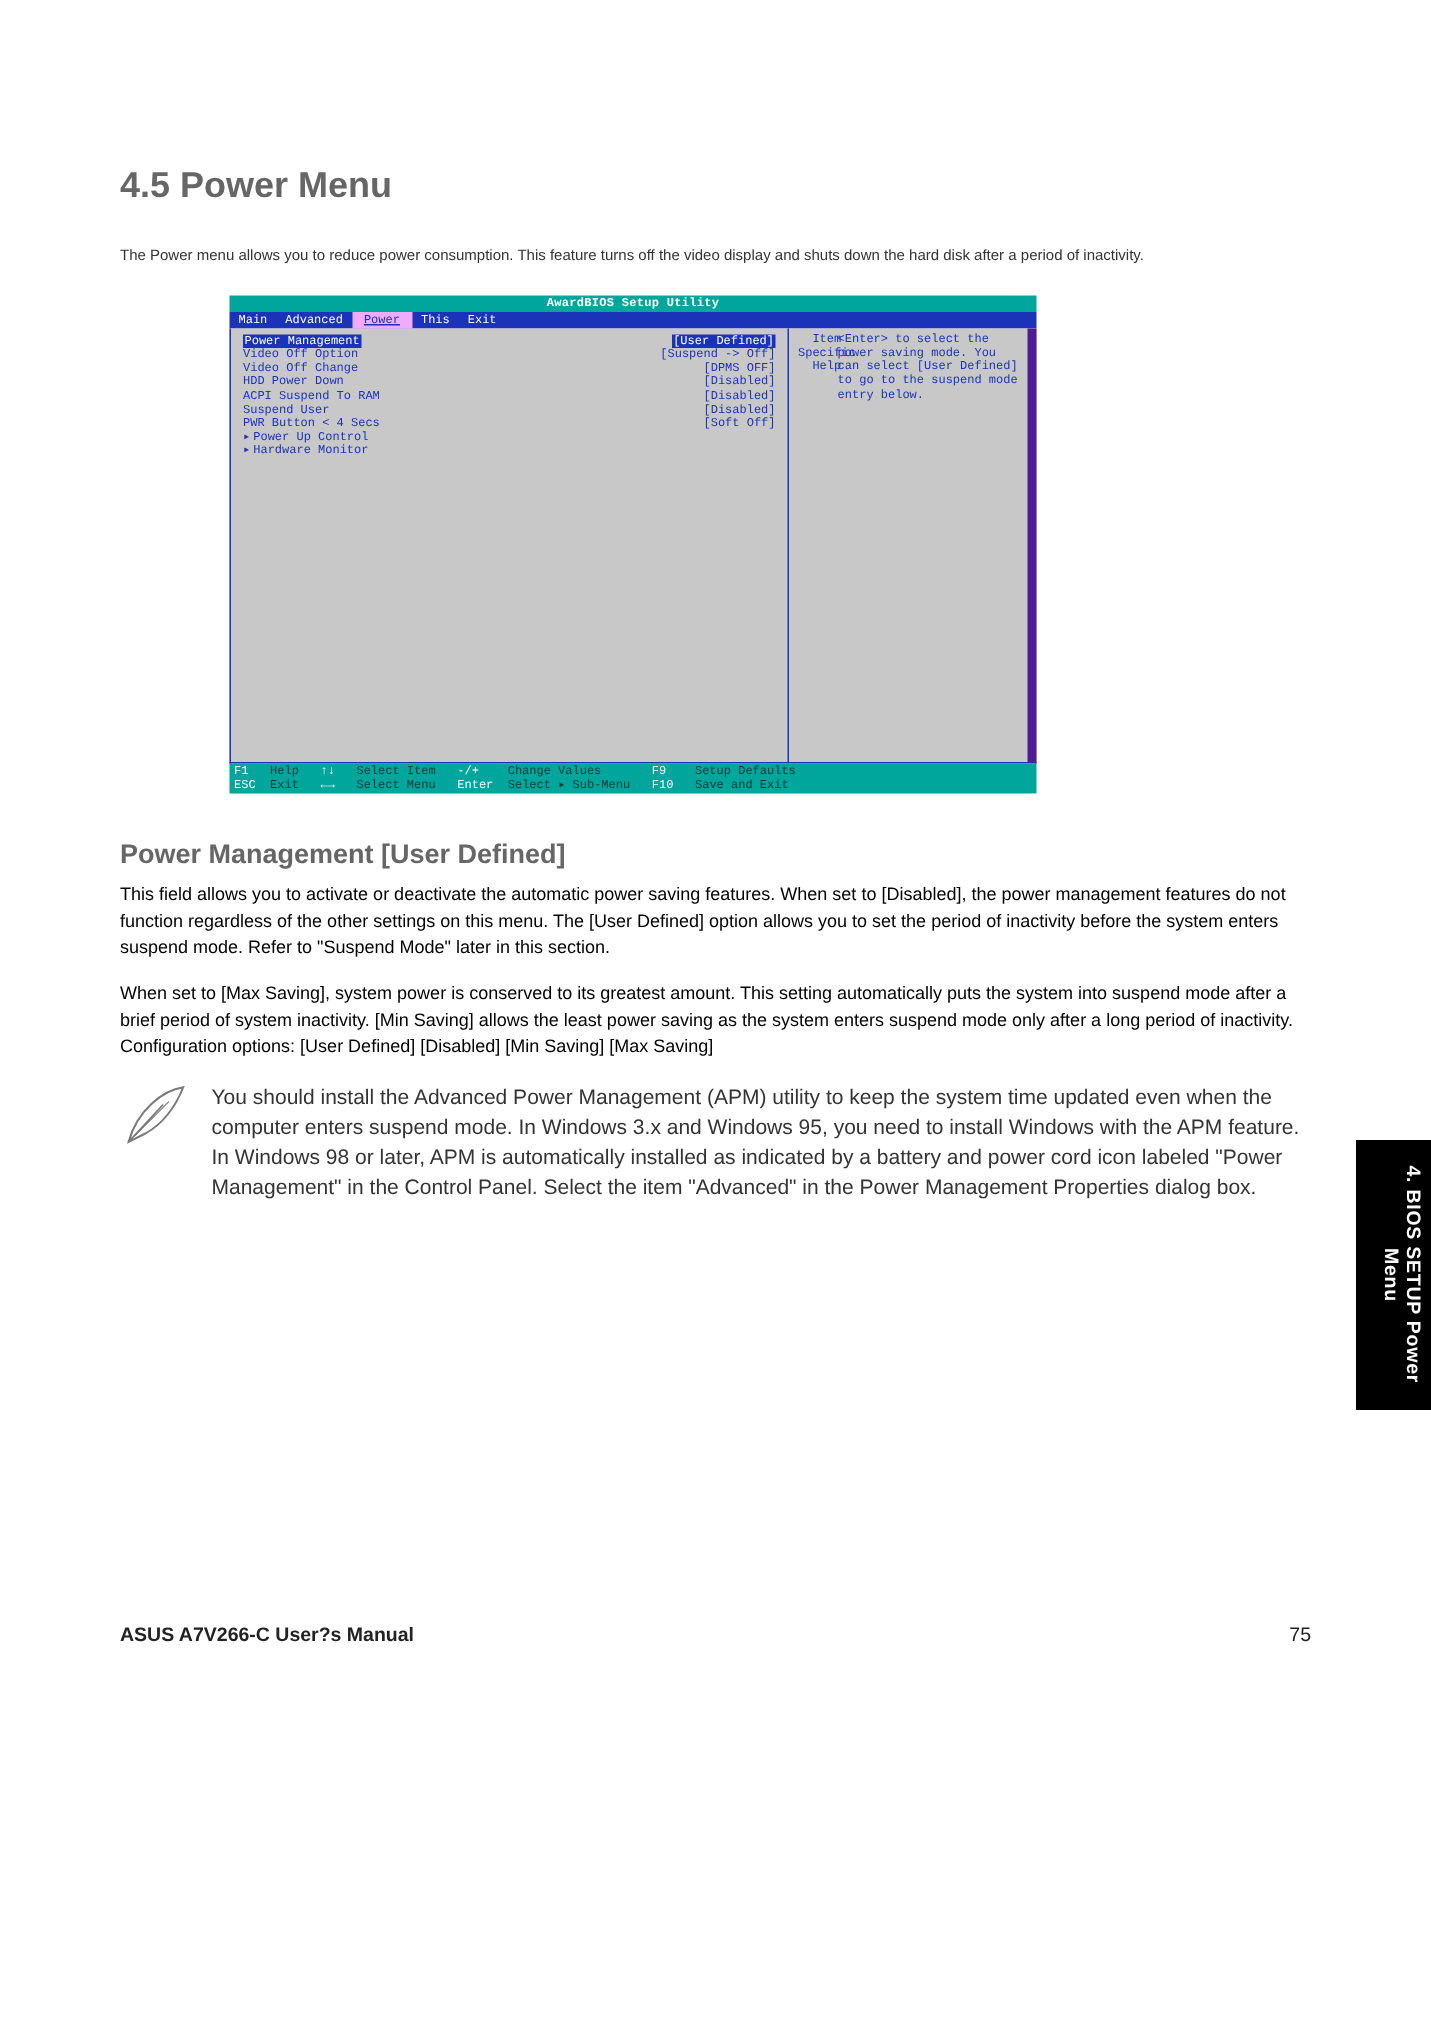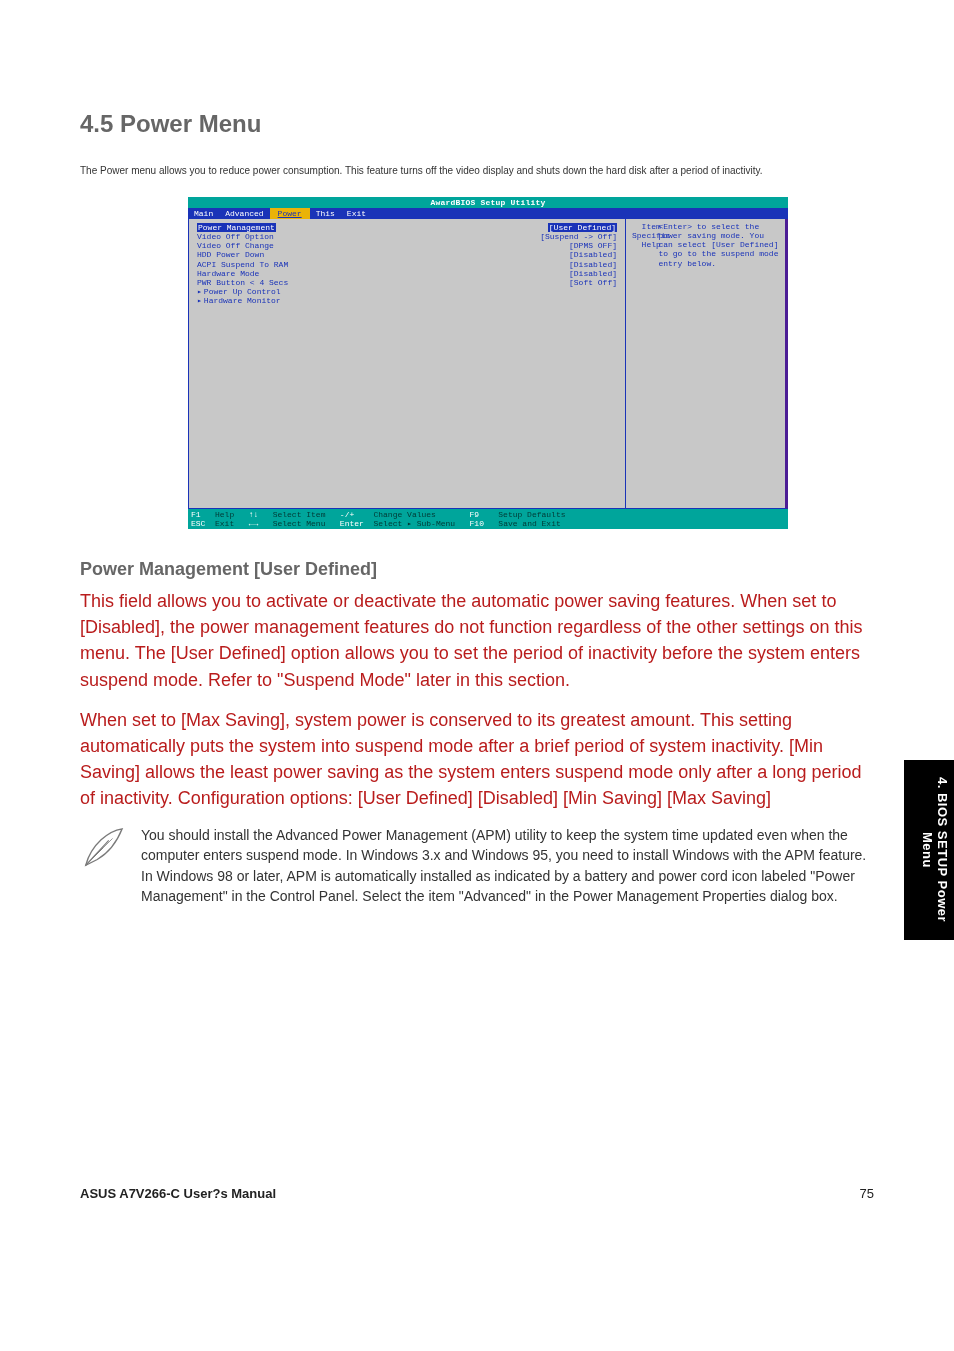--- a/index.html
+++ b/index.html
@@ -22,22 +22,22 @@
     margin: 0 0 26px 0;
   }
   p.intro {
     font-size: 10px;
     line-height: 1.45;
     margin: 0 0 18px 0;
     color: #333;
   }
   
   .bios-box {
-    width: 600px;
-    margin-left: 108px;
+    width: 538px;
+    margin-left: 73px;
     font-family: "Courier New", monospace;
     font-size: 8px;
     line-height: 1.15;
   }
   .bios-titlebar {
     background: #00a59b;
     color: #fff;
     text-align: center;
     padding: 1px 0;
     font-weight: bold;
@@ -46,29 +46,29 @@
   .bios-menubar {
     background: #1a33b8;
     color: #fff;
     display: flex;
     padding: 0;
   }
   .bios-tab {
     padding: 1px 6px;
   }
   .bios-tab-active {
-    background: #eab308;
+    background: #f0abfc;
     color: #1a33b8;
     padding: 1px 8px;
     text-decoration: underline;
   }
   .bios-body {
     display: flex;
     border-left: 1px solid #1a33b8;
-    border-right: 3px solid #4c1d95;
+    border-right: 6px solid #4c1d95;
     border-bottom: 1px solid #1a33b8;
     background: #c8c8c8;
     height: 290px;
   }
   .bios-left {
     flex: 1;
     padding: 4px 8px;
     color: #1a33b8;
     position: relative;
   }
@@ -116,24 +116,24 @@
   .bios-footer .fk { color: #fff; }
   .bios-footer-row { white-space: pre; }
   
   h3.subhead {
     font-size: 18px;
     font-weight: bold;
     color: #666;
     margin: 30px 0 8px 0;
   }
   p.body {
-    font-size: 18px;
+    font-size: 12px;
     line-height: 1.45;
     margin: 0 0 14px 0;
-    color: #b91c1c;
+    color: #000000;
   }
   .side-tab {
     position: absolute;
     right: 0;
     top: 760px;
     width: 50px;
     height: 180px;
     background: #000;
     color: #fff;
     writing-mode: vertical-rl;
@@ -179,21 +179,21 @@
       <span class="bios-tab">This</span>
       <span class="bios-tab">Exit</span>
     </div>
     <div class="bios-body">
       <div class="bios-left">
         <div class="bios-row"><span class="hl">Power Management</span><span class="bios-val hl">[User Defined]</span></div>
         <div class="bios-row"><span>Video Off Option</span><span class="bios-val">[Suspend -&gt; Off]</span></div>
         <div class="bios-row"><span>Video Off Change</span><span class="bios-val">[DPMS OFF]</span></div>
         <div class="bios-row"><span>HDD Power Down</span><span class="bios-val">[Disabled]</span></div>
         <div class="bios-row"><span>ACPI Suspend To RAM</span><span class="bios-val">[Disabled]</span></div>
-        <div class="bios-row"><span>Hardware Mode</span><span class="bios-val">[Disabled]</span></div>
+        <div class="bios-row"><span>Suspend User</span><span class="bios-val">[Disabled]</span></div>
         <div class="bios-row"><span>PWR Button &lt; 4 Secs</span><span class="bios-val">[Soft Off]</span></div>
         <div class="bios-row"><span class="bios-arrow">▸</span><span>Power Up Control</span></div>
         <div class="bios-row"><span class="bios-arrow">▸</span><span>Hardware Monitor</span></div>
       </div>
       <div class="bios-right">
         <div class="help-title">Item Specific Help</div>
         <div class="help-div"></div>
         <div>&lt;Enter&gt; to select the power saving mode. You can select [User Defined] to go to the suspend mode entry below.</div>
       </div>
     </div>

